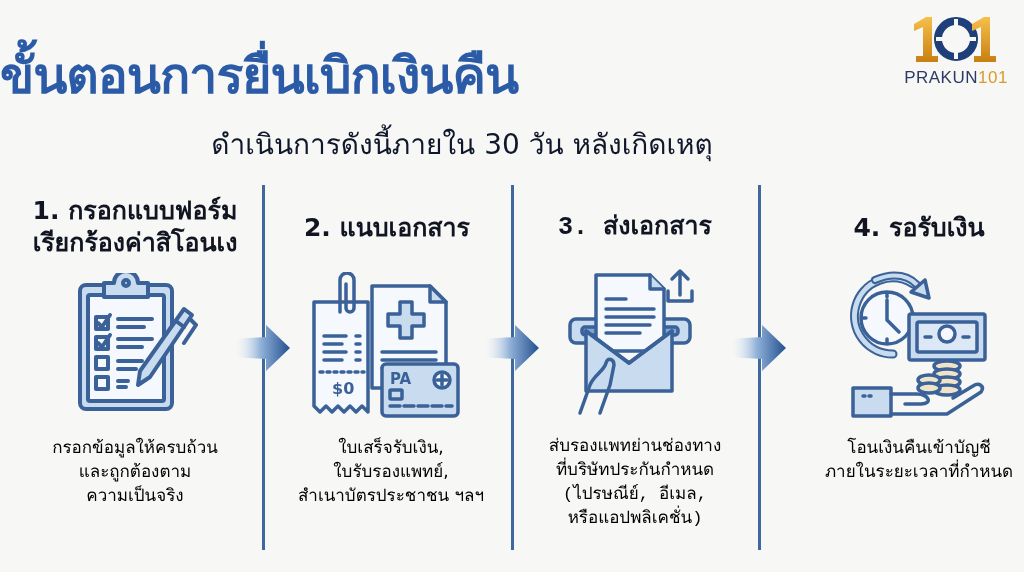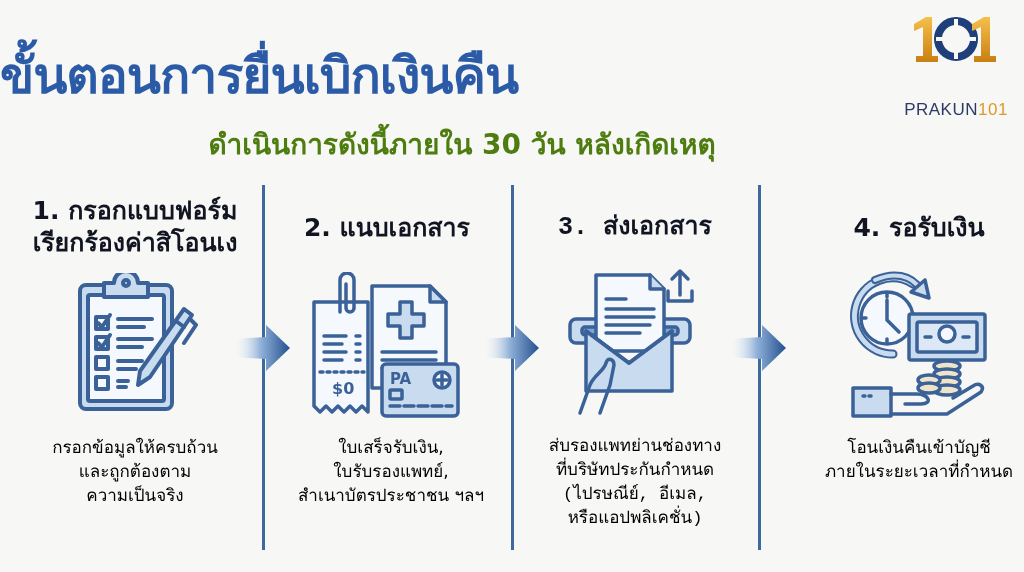--- a/index.html
+++ b/index.html
@@ -10,34 +10,33 @@
     color: #1a1f2c;
     position: relative;
   }
   .title {
     position: absolute; left: 0; width: 1024px; top: 36px;
     text-align: left; font-size: 50px; font-weight: bold;
     color: #2b5ba6; letter-spacing: -1px;
   }
   .subtitle {
     position: absolute; left: 0; width: 924px; top: 122px;
-    text-align: center; font-size: 28px; font-weight: bold;
-    color: #4d7c0f;
+    text-align: center; font-size: 28px; font-weight: normal;
+    color: #0f172a;
   }
   .logo {
     position: absolute; left: 896px; top: 14px; width: 120px; height: 84px;
   }
   .logo-mark {
     position: absolute; left: 14px; top: 0; width: 92px; height: 50px;
   }
   .logo-text {
     position: absolute; left: 0; top: 54px; width: 120px; text-align: center;
     font-family: "Liberation Sans", sans-serif; font-size: 17px; letter-spacing: 0.5px;
     color: #2d3a66;
-    margin-top: 32px;
   }
   .logo-text .num { color: #d99a2b; }
   .divider {
     position: absolute; top: 185px; height: 365px; width: 3px;
     background: #3f689e;
   }
   .arrow {
     position: absolute; width: 58px; height: 46px;
   }
   .step {

